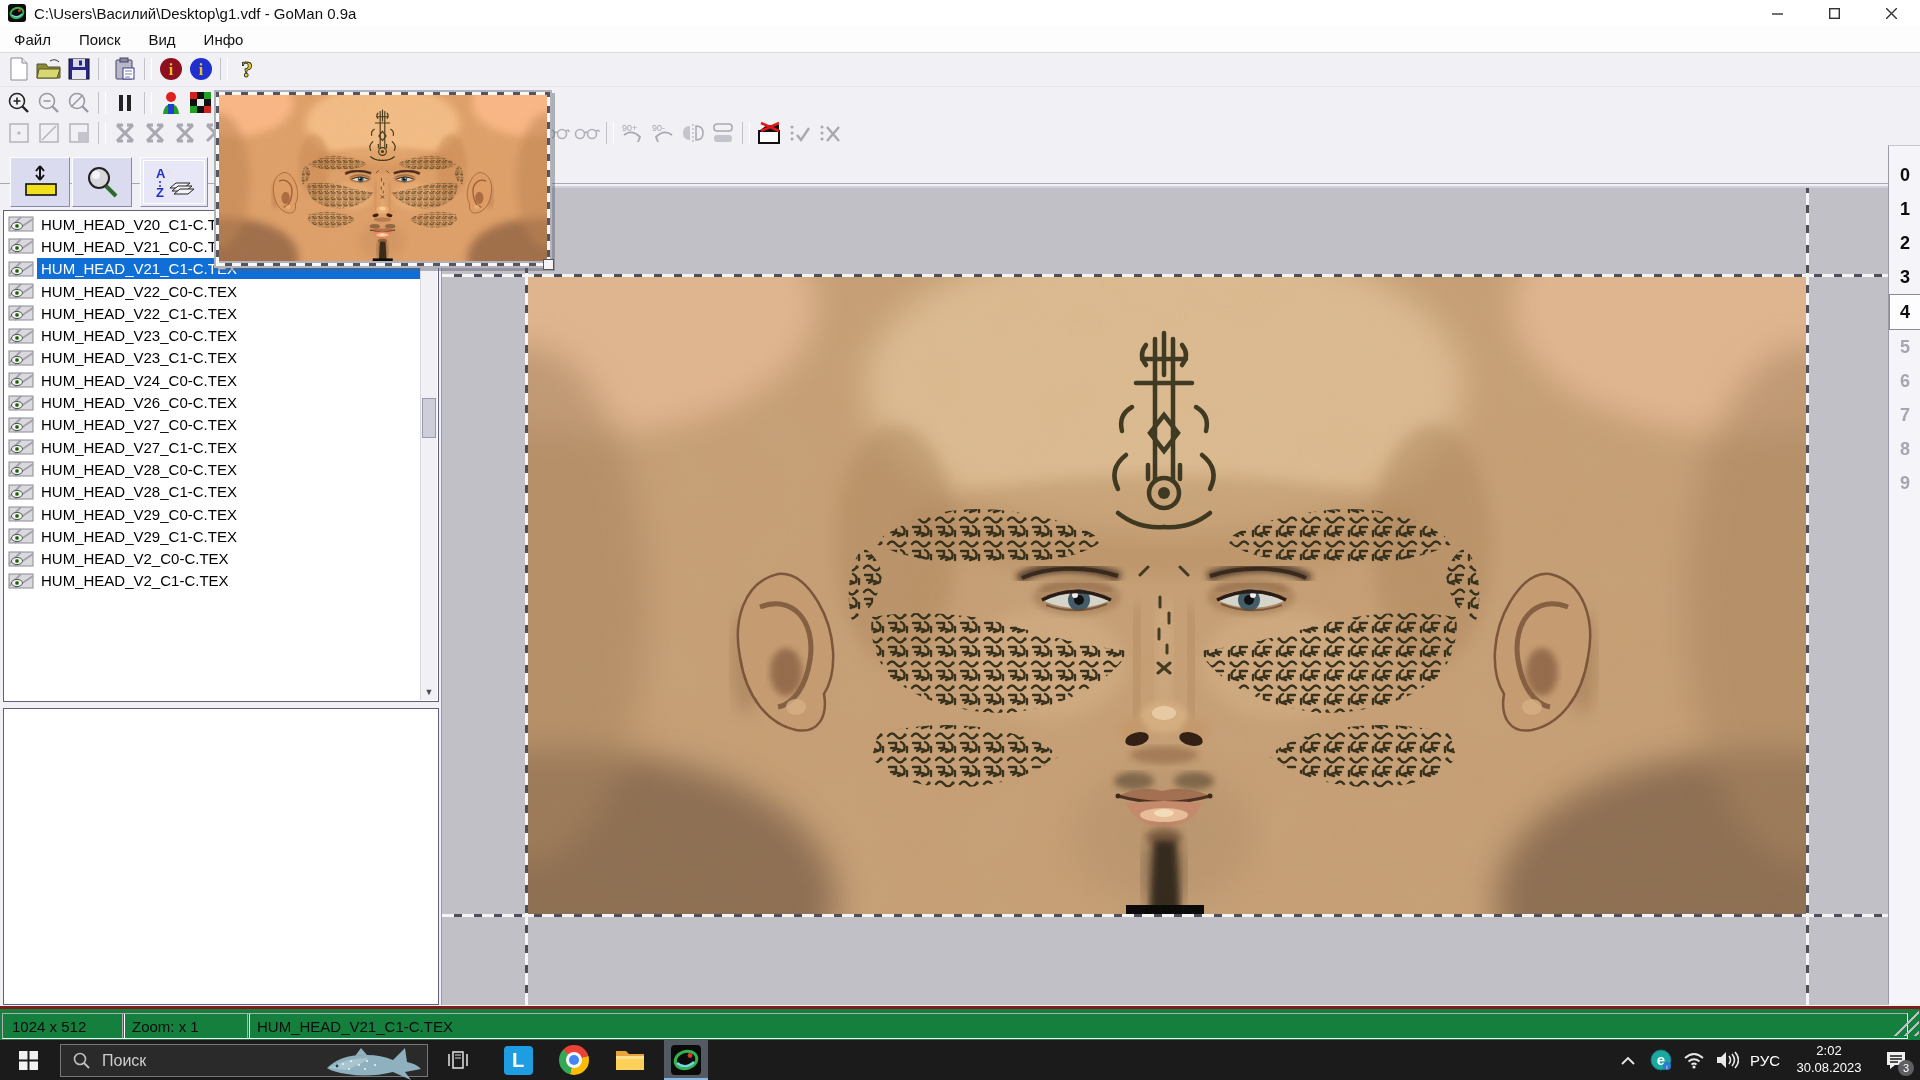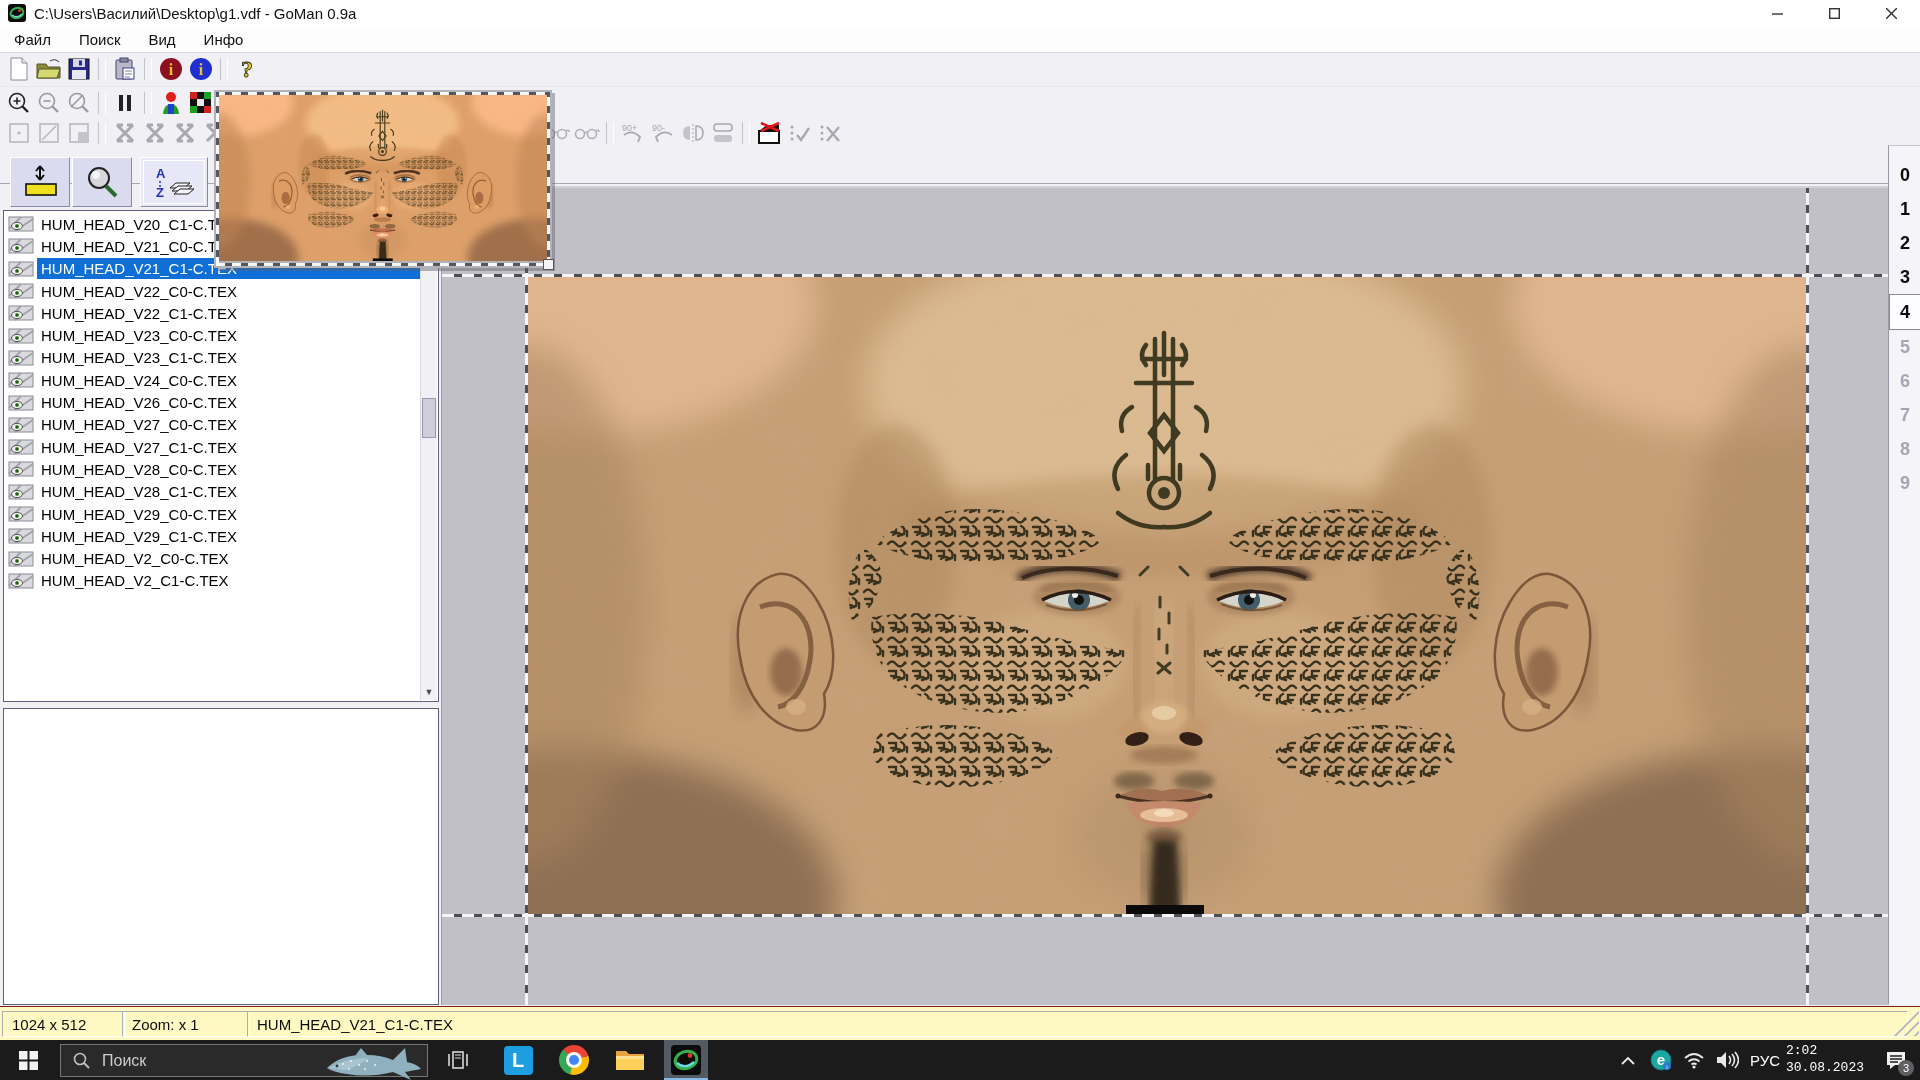--- a/index.html
+++ b/index.html
@@ -78,21 +78,21 @@
   .tin{position:absolute;left:5px;top:5px;width:328px;height:166px;overflow:hidden;}
   .tin svg{filter:saturate(1.4) brightness(1.03) hue-rotate(-4deg);}
   .ants-t,.ants-b{position:absolute;left:2px;right:2px;height:3px;
     background:repeating-linear-gradient(90deg,#f8f8f8 0 9px,#55555f 9px 16px);z-index:2;}
   .ants-l,.ants-r{position:absolute;top:2px;bottom:2px;width:3px;
     background:repeating-linear-gradient(0deg,#f8f8f8 0 9px,#55555f 9px 16px);z-index:2;}
   .ants-t{top:2px}.ants-b{bottom:2px}.ants-l{left:2px}.ants-r{right:2px}
   .thandle{position:absolute;right:-2px;bottom:-2px;width:9px;height:9px;background:#f4f4f6;border:1px solid #555;z-index:3;}
 
   
-  .status{position:absolute;left:0;top:1006px;width:1920px;height:34px;background:#fef9c3;border-top:1px solid #7f1d1d;}
+  .status{position:absolute;left:0;top:1006px;width:1920px;height:34px;background:#15803d;border-top:3px solid #7f1d1d;}
   .sp{position:absolute;top:4px;height:24px;border:1px solid;border-color:#adadb6 #ffffff #ffffff #adadb6;
     display:flex;align-items:center;padding-left:9px;font-size:15px;color:#0d0d0d;}
   .grip{position:absolute;right:1px;top:1010px;width:26px;height:26px;
     background:repeating-linear-gradient(135deg,transparent 0 5px,#bdbdc6 5px 7px);
     clip-path:polygon(100% 0,100% 100%,0 100%);}
 
   
   .task{position:absolute;left:0;top:1040px;width:1920px;height:40px;background:#1b1b1c;color:#e6e6e6;}
   .start{position:absolute;left:0;top:0;width:56px;height:40px;display:flex;align-items:center;justify-content:center;}
   .searchbox{position:absolute;left:60px;top:4px;width:366px;height:31px;background:#2a2a2b;
@@ -103,21 +103,21 @@
   .goman-slot{background:#545a62;box-shadow:inset 0 -2px 0 #86b8e8;}
   .chrome{position:relative;width:30px;height:30px;border-radius:50%;
     background:conic-gradient(from -45deg,#ea4335 0 120deg,#fbbc05 0 240deg,#34a853 0 360deg);}
   .chrome:before{content:"";position:absolute;left:7px;top:7px;width:16px;height:16px;border-radius:50%;background:#f4f6f8;}
   .chrome:after{content:"";position:absolute;left:10px;top:10px;width:10px;height:10px;border-radius:50%;background:#4285f4;}
   .lightshot{width:29px;height:29px;border-radius:4px;background:#1e9de0;color:#fff;font-weight:bold;
     font-size:20px;display:flex;align-items:center;justify-content:center;}
   .tray{position:absolute;right:0;top:0;height:40px;display:flex;align-items:center;}
   .tico{width:33px;height:40px;display:flex;align-items:center;justify-content:center;}
   .lang{font-size:15px;color:#fff;padding:0 6px;}
-  .clock{width:86px;text-align:left;font-size:13px;line-height:1.3;color:#fff;font-family:Liberation Mono, monospace;}
+  .clock{width:86px;text-align:center;font-size:13px;line-height:1.3;color:#fff;}
   .bell{position:relative;width:48px;height:40px;display:flex;align-items:center;justify-content:center;}
   .badge{position:absolute;right:6px;bottom:4px;width:16px;height:16px;border-radius:50%;background:#5f5f63;
     color:#fff;font-size:11px;display:flex;align-items:center;justify-content:center;}
 
   svg{display:block}
 </style>
 </head>
 <body>
 
 <div class="screen">

